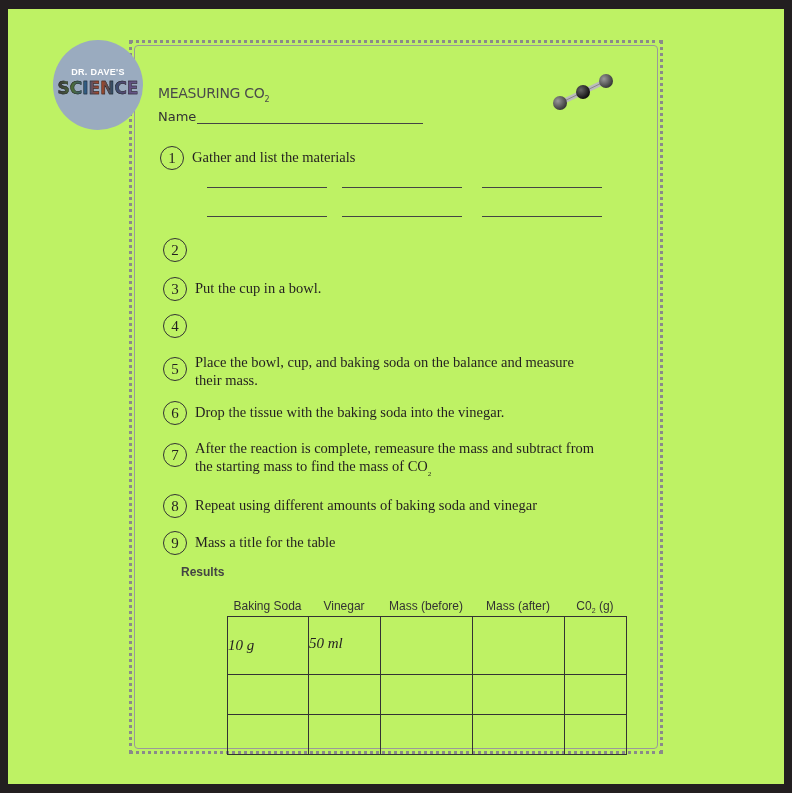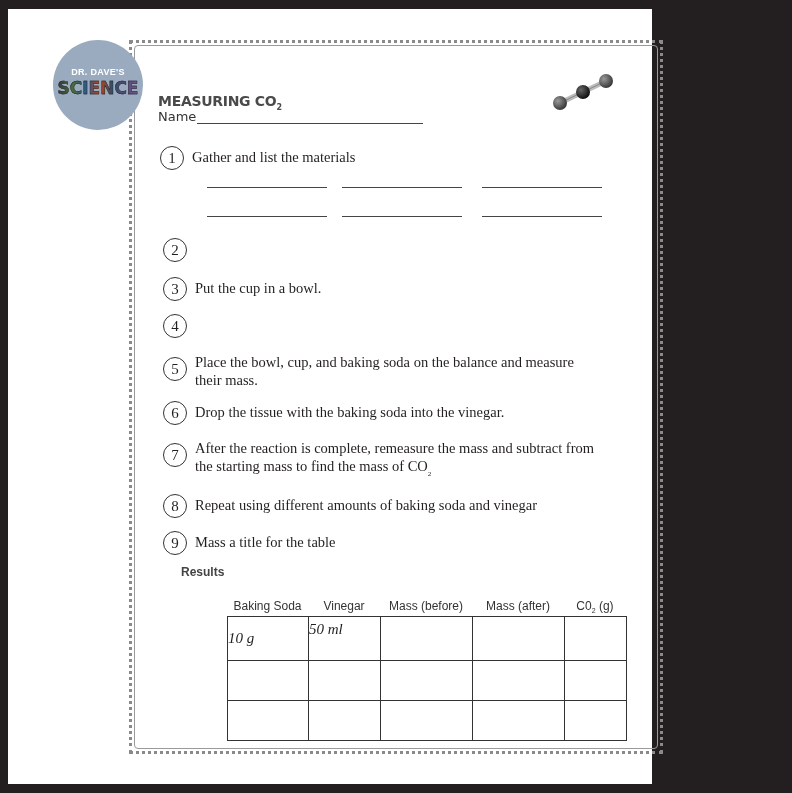--- a/index.html
+++ b/index.html
@@ -3,22 +3,22 @@
 <meta charset="utf-8">
 <style>
   html, body { margin: 0; padding: 0; }
   body {
     width: 792px; height: 793px; position: relative; overflow: hidden;
     background: #231f20;
     font-family: "Liberation Serif", serif;
     color: #231f20;
   }
   .page {
-    position: absolute; left: 8px; top: 9px; width: 644px; height: 775px;
-    background: #ffffff;
+    position: absolute; left: 8px; top: 9px; width: 776px; height: 775px;
+    background: #bef264;
   }
   
   .deco-outer {
     position: absolute; left: 121px; top: 31px; width: 534px; height: 714px;
     border: 3px dotted #8a8a8a;
     box-sizing: border-box;
   }
   .deco-inner {
     position: absolute; left: 126px; top: 36px; width: 524px; height: 704px;
     border: 1px solid #9a9a9a;
@@ -41,22 +41,22 @@
     -webkit-background-clip: text; background-clip: text; color: transparent; text-align: right;
     -webkit-text-stroke: 0.4px #222;
   }
   .name-row {
     position: absolute; left: 150px; top: 64px;
     font-family: "DejaVu Sans", sans-serif; font-size: 13px; color: #333;
     display: flex; align-items: flex-end; margin-top: 36px;
   }
   .name-line { width: 226px; border-bottom: 1.2px solid #444; height: 13px; margin-left: 1px; }
   .title {
-    position: absolute; left: 150px; top: 84px;
-    font-family: "DejaVu Sans", sans-serif; font-weight: bold; font-size: 14px;
+    position: absolute; left: 150px; top: 76px;
+    font-family: "DejaVu Sans", sans-serif; font-weight: normal; font-size: 14px;
     color: #4a4a4a; letter-spacing: -0.3px;
   }
   .title sub { font-size: 8px; vertical-align: -4px; }
   .molecule { position: absolute; left: 540px; top: 60px; width: 70px; height: 45px; }
   .step {
     position: absolute; left: 152px; display: flex; align-items: flex-start;
     font-size: 14.5px; line-height: 18px;
   }
   .num {
     width: 22px; height: 22px; border: 1.2px solid #333; border-radius: 50%;
@@ -173,21 +173,21 @@
     <colgroup>
         <col style="width:81px">
         <col style="width:72px">
         <col style="width:92px">
         <col style="width:92px">
         <col style="width:62px">
       </colgroup>
     <tbody>
         <tr>
       <td>10 g</td>
-      <td style="vertical-align:top; padding-top:4px;">50 ml</td>
+      <td style="vertical-align:top; padding-top:18px;">50 ml</td>
       <td></td>
       <td></td>
       <td></td>
     </tr>
     <tr>
       <td></td>
       <td></td>
       <td></td>
       <td></td>
       <td></td>

